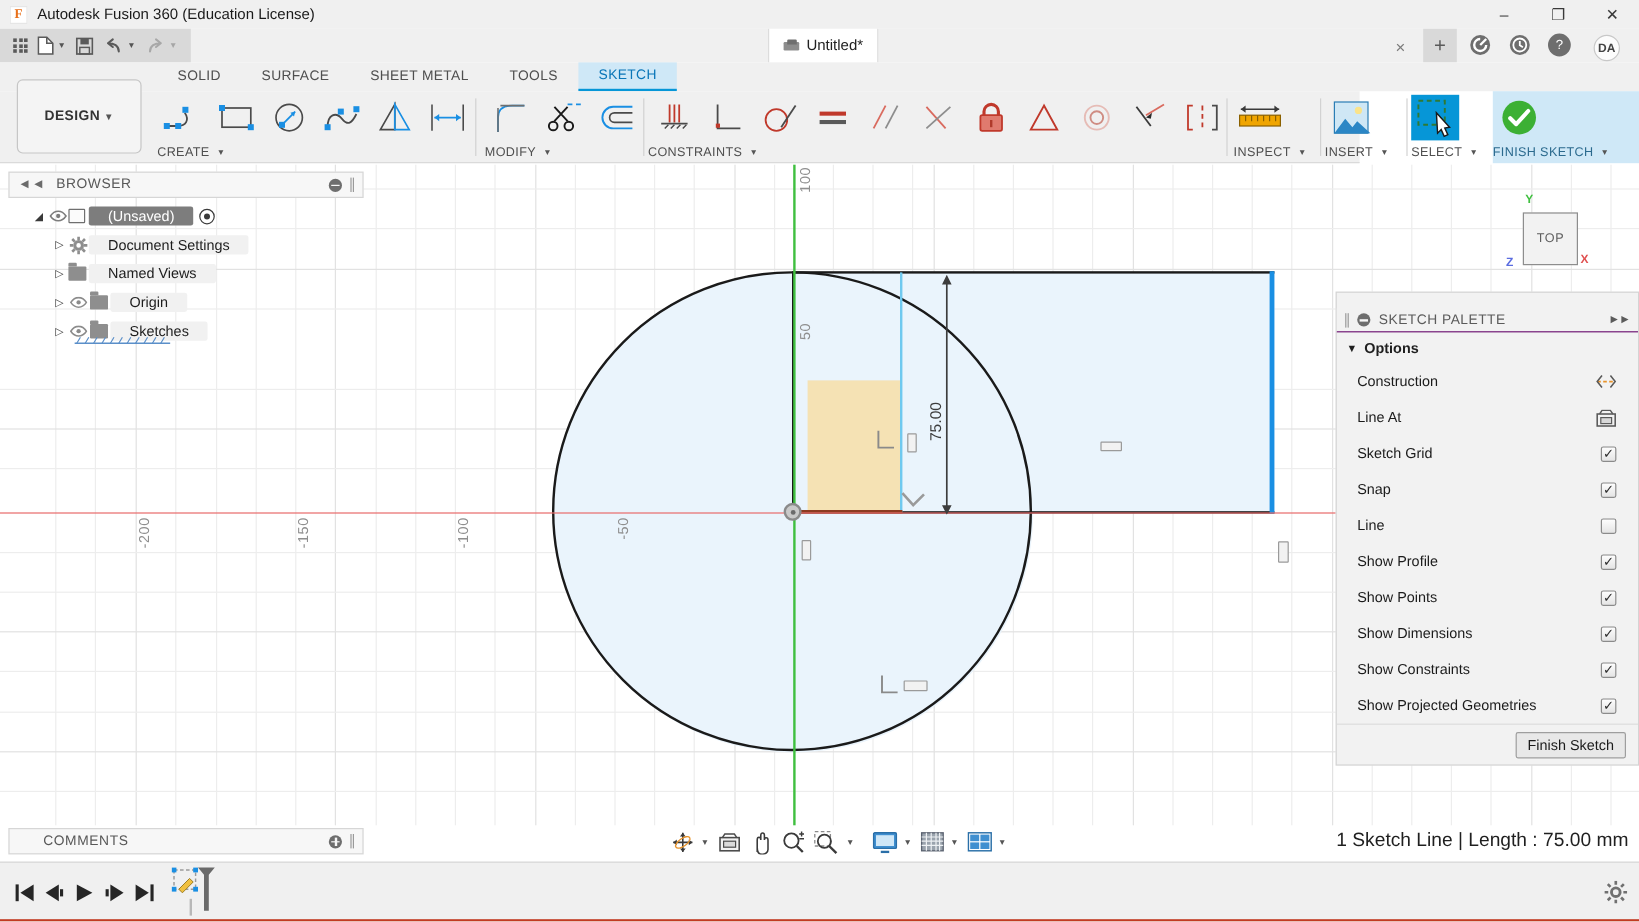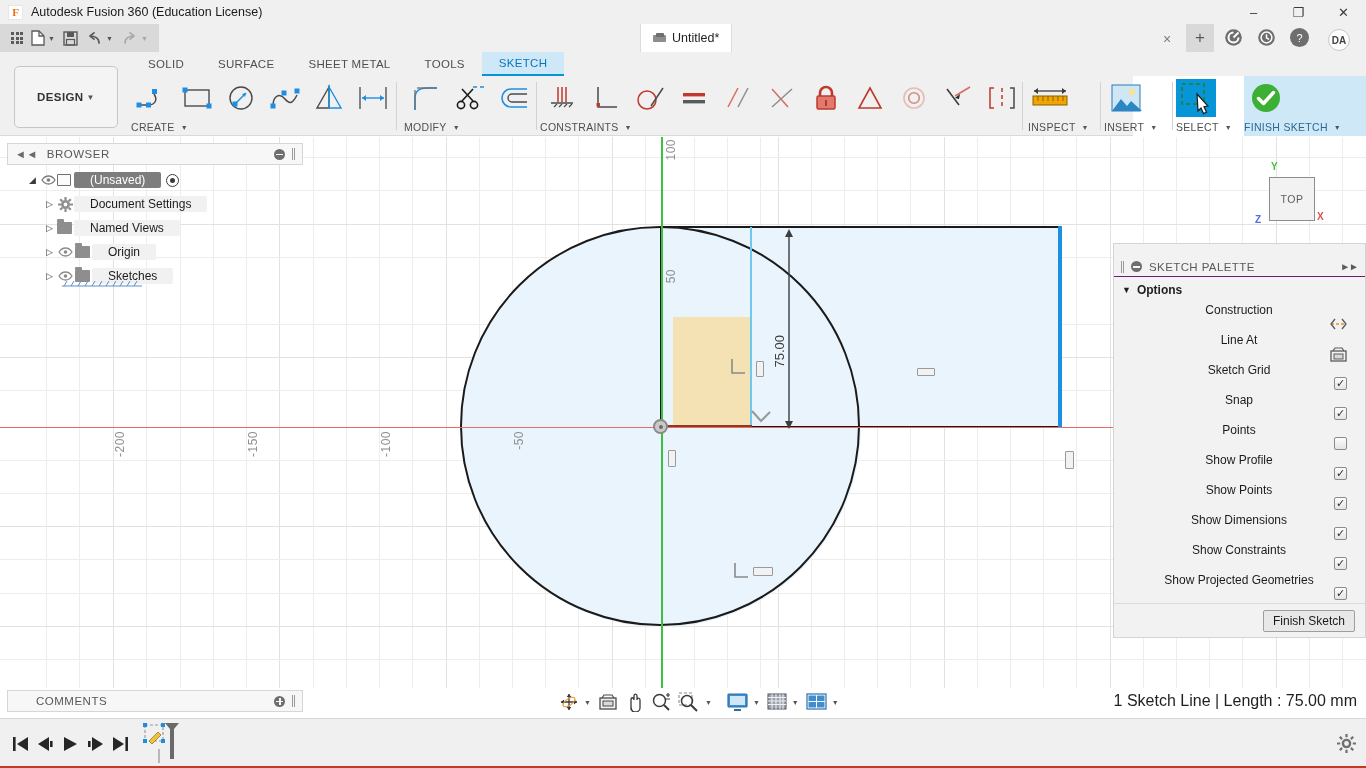--- a/index.html
+++ b/index.html
@@ -283,21 +283,21 @@
     background: #f2f2f2;
     margin-top: 13px;
   }
   .pal-hdr .fwd { margin-left: auto; color: #5b5b5b; font-size: 10px; letter-spacing:-1px;}
   .pal-section {
     height: 26px; display: flex; align-items: center; gap: 6px;
     padding-left: 8px; font-size: 12px; color: #1f1f1f; font-weight: 600;
   }
   .pal-row {
     height: 30px; display: flex; align-items: center;
-    padding: 0 18px 0 17px; font-size: 12px; color: #1b1b1b; flex-direction: column;
+    padding: 0 18px 0 17px; font-size: 12px; color: #1b1b1b;
   }
   .pal-row .pval { margin-left: auto; display: flex; align-items: center; }
   .chk {
     width: 13px; height: 13px; border: 1px solid #8b8b8b; border-radius: 2px;
     background: linear-gradient(#fdfdfd,#e4e4e4);
     display: flex; align-items: center; justify-content: center;
     font-size: 11px; color: #2d2d2d;
   }
   .pal-foot {
     height: 34px; border-top: 1px solid #dcdcdc; display: flex;
@@ -901,21 +901,21 @@
           <span class="chk">✓</span>
         </span>
   </div>
   <div class="pal-row">
     <span>Snap</span>
     <span class="pval">
           <span class="chk">✓</span>
         </span>
   </div>
   <div class="pal-row">
-    <span>Points</span>
+    <span>Line</span>
     <span class="pval">
           <span class="chk"></span>
         </span>
   </div>
   <div class="pal-row">
     <span>Show Profile</span>
     <span class="pval">
           <span class="chk">✓</span>
         </span>
   </div>

